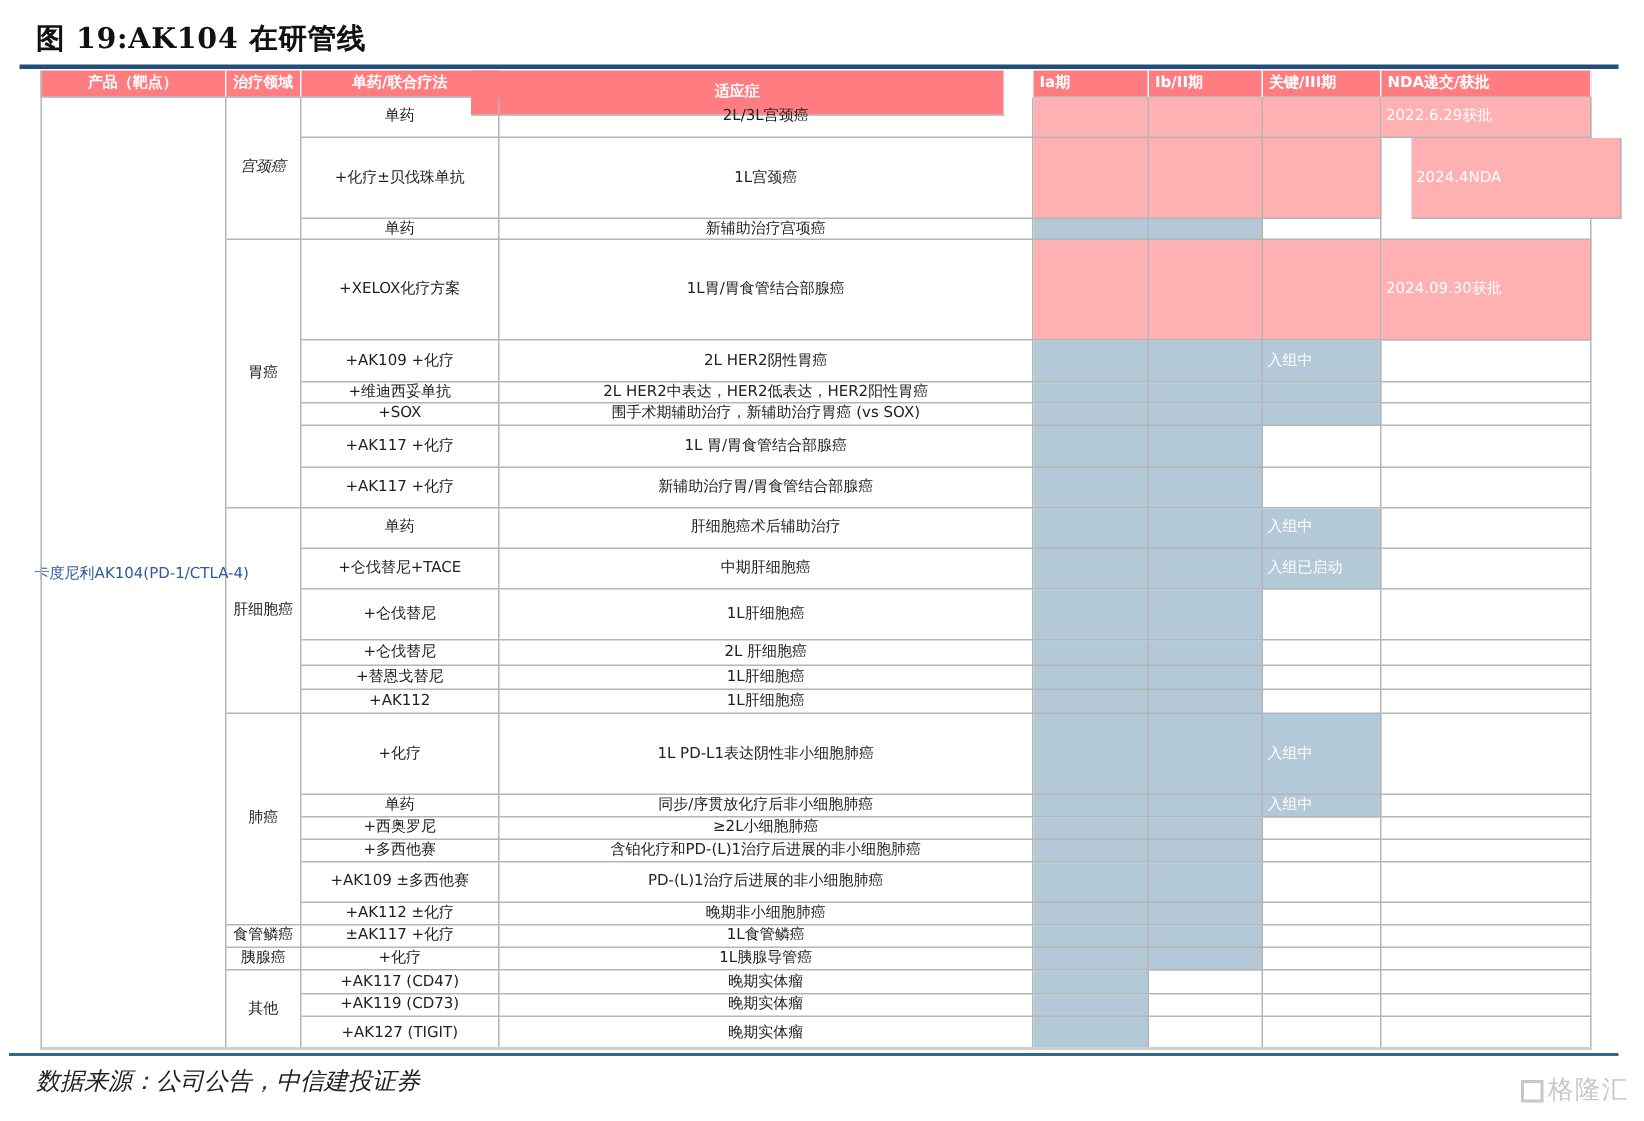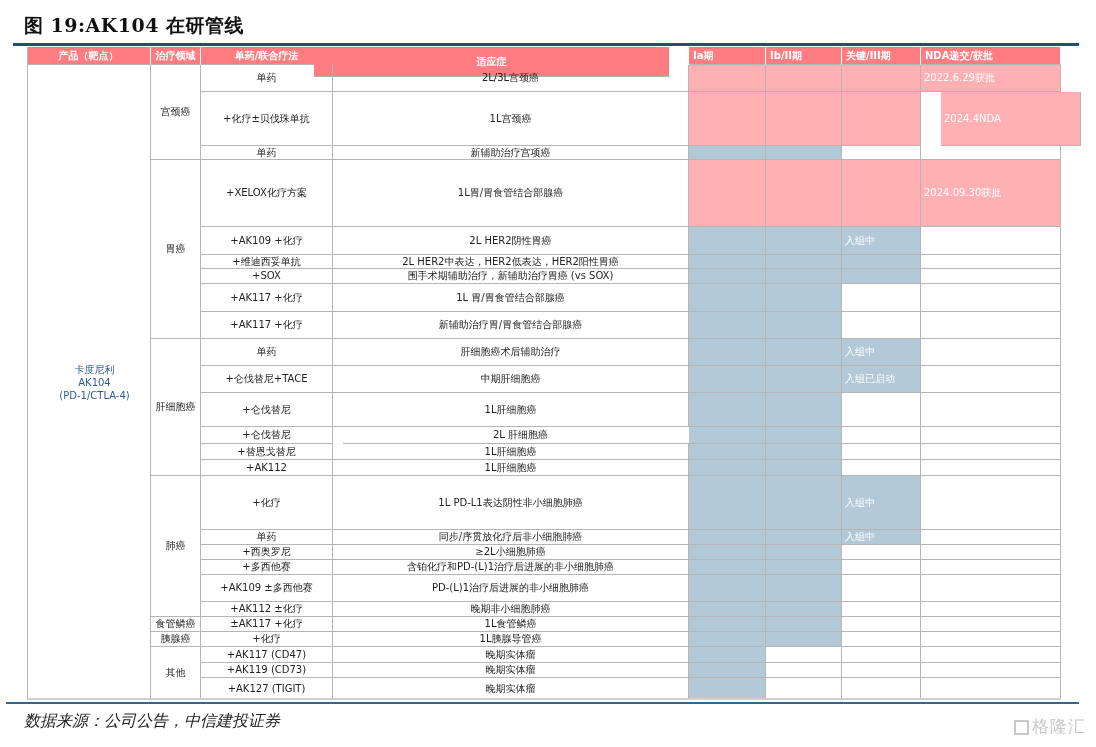--- a/index.html
+++ b/index.html
@@ -16,21 +16,21 @@
 
     .cell { position:absolute; box-sizing:border-box; border-right:1px solid #b5b5b5; border-bottom:1px solid #b5b5b5;
             display:flex; align-items:center; justify-content:center; text-align:center;
             font-size:10px; color:#222; line-height:12px; white-space:nowrap; }
     .hdr { background:#ff7c80; color:#ffffff; font-weight:bold; border-right:1px solid #ffffff; border-bottom:1px solid #b5b5b5; }
     .hdr.left { justify-content:flex-start; padding-left:4px; }
     .phase { background:transparent; }
     .pink { background:#ffb0b2; }
     .blue { background:#b4c9d8; }
     .stage-text { justify-content:flex-start; padding-left:3px; color:#ffffff; font-size:10px; }
-    .product { color:#2e5a9c; flex-direction:column; line-height:13px;padding-left:12px; }
+    .product { color:#2e5a9c; flex-direction:row; line-height:13px;padding-left:12px; }
     .table-frame { position:absolute; left:27px; top:47px; width:1034px; height:653px; border-left:1px solid #b5b5b5; border-bottom:2px solid #cfcfcf; box-sizing:border-box; pointer-events:none; }
   </style>
 </head>
 <body>
 
 <div class="title">图 19:AK104 在研管线</div>
 <div class="rule-top"></div>
 
 <div id="table">
     <div class="cell hdr" style="left: 27px; top: 47px; width: 124px; height: 18px;">
@@ -55,21 +55,21 @@
       <span>关键/III期</span>
     </div>
     <div class="cell hdr left" style="left: 921px; top: 47px; width: 140px; height: 18px;">
       <span>NDA递交/获批</span>
     </div>
     <div class="cell product" style="left: 27px; top: 65px; width: 124px; height: 635px;">
       <span>卡度尼利</span>
       <span>AK104</span>
       <span>(PD-1/CTLA-4)</span>
     </div>
-    <div class="cell " style="left: 151px; top: 65px; width: 50px; height: 95px;">
+    <div class="cell " style="left: 151px; top: 65px; width: 50px; height: 95px; font-style: italic;">
       <span>宫颈癌</span>
     </div>
     <div class="cell " style="left: 151px; top: 160px; width: 50px; height: 179px;">
       <span>胃癌</span>
     </div>
     <div class="cell " style="left: 151px; top: 339px; width: 50px; height: 137px;">
       <span>肝细胞癌</span>
     </div>
     <div class="cell " style="left: 151px; top: 476px; width: 50px; height: 141px;">
       <span>肺癌</span>
@@ -211,21 +211,21 @@
     <div class="cell " style="left: 333px; top: 393px; width: 356px; height: 34px;">
       <span>1L肝细胞癌</span>
     </div>
     <div class="cell phase blue" style="left: 689px; top: 393px; width: 77px; height: 34px;"></div>
     <div class="cell phase blue" style="left: 766px; top: 393px; width: 76px; height: 34px;"></div>
     <div class="cell phase " style="left: 842px; top: 393px; width: 79px; height: 34px;"></div>
     <div class="cell phase " style="left: 921px; top: 393px; width: 140px; height: 34px;"></div>
     <div class="cell " style="left: 201px; top: 427px; width: 132px; height: 17px;">
       <span>+仑伐替尼</span>
     </div>
-    <div class="cell " style="left: 343px; top: 427px; width: 356px; height: 17px;">
+    <div class="cell " style="left: 333px; top: 427px; width: 356px; height: 17px;">
       <span>2L 肝细胞癌</span>
     </div>
     <div class="cell phase blue" style="left: 689px; top: 427px; width: 77px; height: 17px;"></div>
     <div class="cell phase blue" style="left: 766px; top: 427px; width: 76px; height: 17px;"></div>
     <div class="cell phase " style="left: 842px; top: 427px; width: 79px; height: 17px;"></div>
     <div class="cell phase " style="left: 921px; top: 427px; width: 140px; height: 17px;"></div>
     <div class="cell " style="left: 201px; top: 444px; width: 132px; height: 16px;">
       <span>+替恩戈替尼</span>
     </div>
     <div class="cell " style="left: 333px; top: 444px; width: 356px; height: 16px;">

